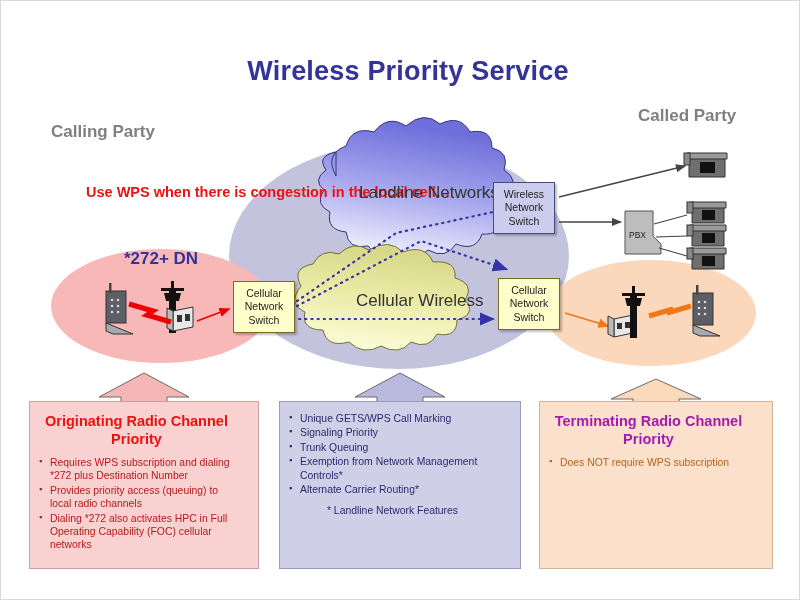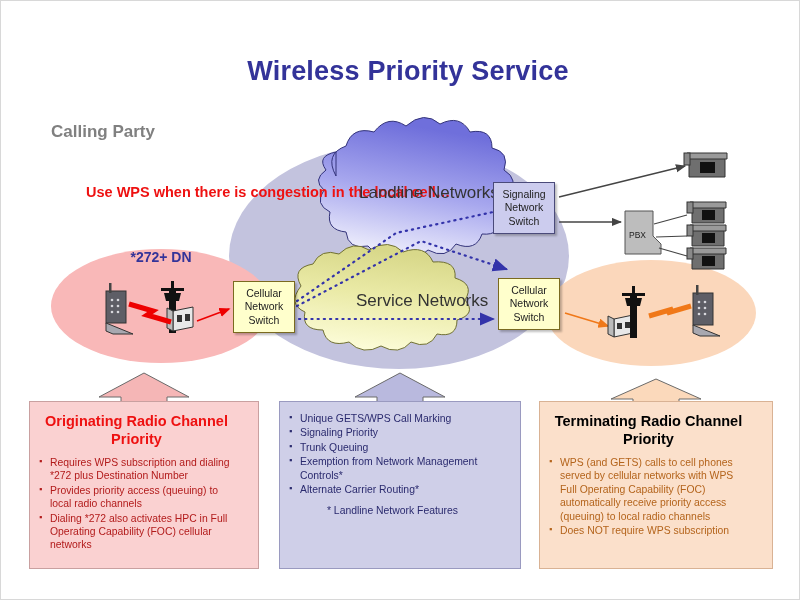--- a/index.html
+++ b/index.html
@@ -15,21 +15,21 @@
       font-size:27px;font-weight:bold;color:#333399;letter-spacing:.2px;margin-left:8px;}
 
   .party-label{font-size:17px;font-weight:bold;color:#808080;}
   #calling-party{left:50px;top:121px;}
   #called-party{left:637px;top:105px;}
 
   #wps-note{left:85px;top:182px;width:150px;text-align:center;
       font-size:14.5px;font-weight:bold;color:#ee1111;line-height:19px;}
 
   #dn-code{left:105px;top:248px;width:110px;text-align:center;
-      font-size:14px;font-weight:bold;color:#333399;}
+      font-size:17px;font-weight:bold;color:#333399;}
 
   .cloud-label{font-size:17px;color:#333333;}
   #landline-cloud-label{left:358px;top:182px;}
   #cellular-cloud-label{left:355px;top:290px;}
 
   .switch-box{position:absolute;box-sizing:border-box;
       font-size:10.5px;color:#222;line-height:13.5px;text-align:center;
       display:flex;align-items:center;justify-content:center;}
   .switch-box span{display:block;}
   #cell-switch-left{left:232px;top:280px;width:62px;height:52px;
@@ -56,21 +56,21 @@
   #box-originating .info-title{color:#ee1111;}
   #box-originating .info-list li,#box-originating .info-list li:before{color:#b21b1b;}
 
   #box-hpc{left:278px;top:400px;width:242px;height:168px;
       background:#cfcfe8;border:1px solid #9a9ac0;}
   #box-hpc .info-title{color:#2222aa;}
   #box-hpc .info-list li,#box-hpc .info-list li:before,#box-hpc .foot-note{color:#2a2a6e;}
 
   #box-terminating{left:538px;top:400px;width:234px;height:168px;
       background:#fbe0cb;border:1px solid #d9b294;}
-  #box-terminating .info-title{color:#000000;text-align:center;}
+  #box-terminating .info-title{color:#a21caf;text-align:center;}
   #box-terminating .info-list li,#box-terminating .info-list li:before{color:#b4641c;}
 </style>
 </head>
 <body>
 
 <div id="stage">
 
   <svg id="svgroot" width="798" height="598" viewBox="0 0 798 598">
     <defs>
       <linearGradient id="gradLandline" x1="0" y1="1" x2="0.25" y2="0">
@@ -214,39 +214,40 @@
     </g>
 
     <path d="M143,372 L188,396 L166,396 L166,404 L120,404 L120,396 L98,396 z" fill="#f5b6b6" stroke="#6a6a6a" stroke-width="1"></path>
     <path d="M399,372 L444,396 L422,396 L422,404 L376,404 L376,396 L354,396 z" fill="#b9b9de" stroke="#6a6a6a" stroke-width="1"></path>
     <path d="M655,378 L700,398 L678,398 L678,404 L632,404 L632,398 L610,398 z" fill="#fbd9bb" stroke="#6a6a6a" stroke-width="1"></path>
   </svg>
 
   <div class="txt" id="page-title">Wireless Priority Service</div>
 
   <div class="txt party-label" id="calling-party">Calling Party</div>
+  <div class="txt party-label" id="called-party">Called Party</div>
 
   <div class="txt" id="wps-note">Use WPS when there is congestion in the local cell…</div>
 
   <div class="txt" id="dn-code">*272+ DN</div>
 
   <div class="txt cloud-label" id="landline-cloud-label">Landline Networks</div>
-  <div class="txt cloud-label" id="cellular-cloud-label">Service Networks</div>
+  <div class="txt cloud-label" id="cellular-cloud-label">Cellular Wireless</div>
 
   <div class="switch-box" id="cell-switch-left">
     <div>
       <span>Cellular</span>
       <span>Network</span>
       <span>Switch</span>
     </div>
   </div>
 
   <div class="switch-box" id="landline-switch">
     <div>
-      <span>Signaling</span>
+      <span>Wireless</span>
       <span>Network</span>
       <span>Switch</span>
     </div>
   </div>
 
   <div class="switch-box" id="cell-switch-right">
     <div>
       <span>Cellular</span>
       <span>Network</span>
       <span>Switch</span>
@@ -271,18 +272,17 @@
       <li>Trunk Queuing</li>
       <li>Exemption from Network Management Controls*</li>
       <li>Alternate Carrier Routing*</li>
     </ul>
     <div class="foot-note">*  Landline Network Features</div>
   </div>
 
   <div class="info-box" id="box-terminating">
     <div class="info-title">Terminating Radio Channel Priority</div>
     <ul class="info-list">
-      <li>WPS (and GETS) calls to cell phones served by cellular networks with WPS Full Operating Capability (FOC) automatically receive priority access (queuing) to local radio channels</li>
       <li>Does NOT require WPS subscription</li>
     </ul>
   </div>
 
 </div>
 
 </body></html>

